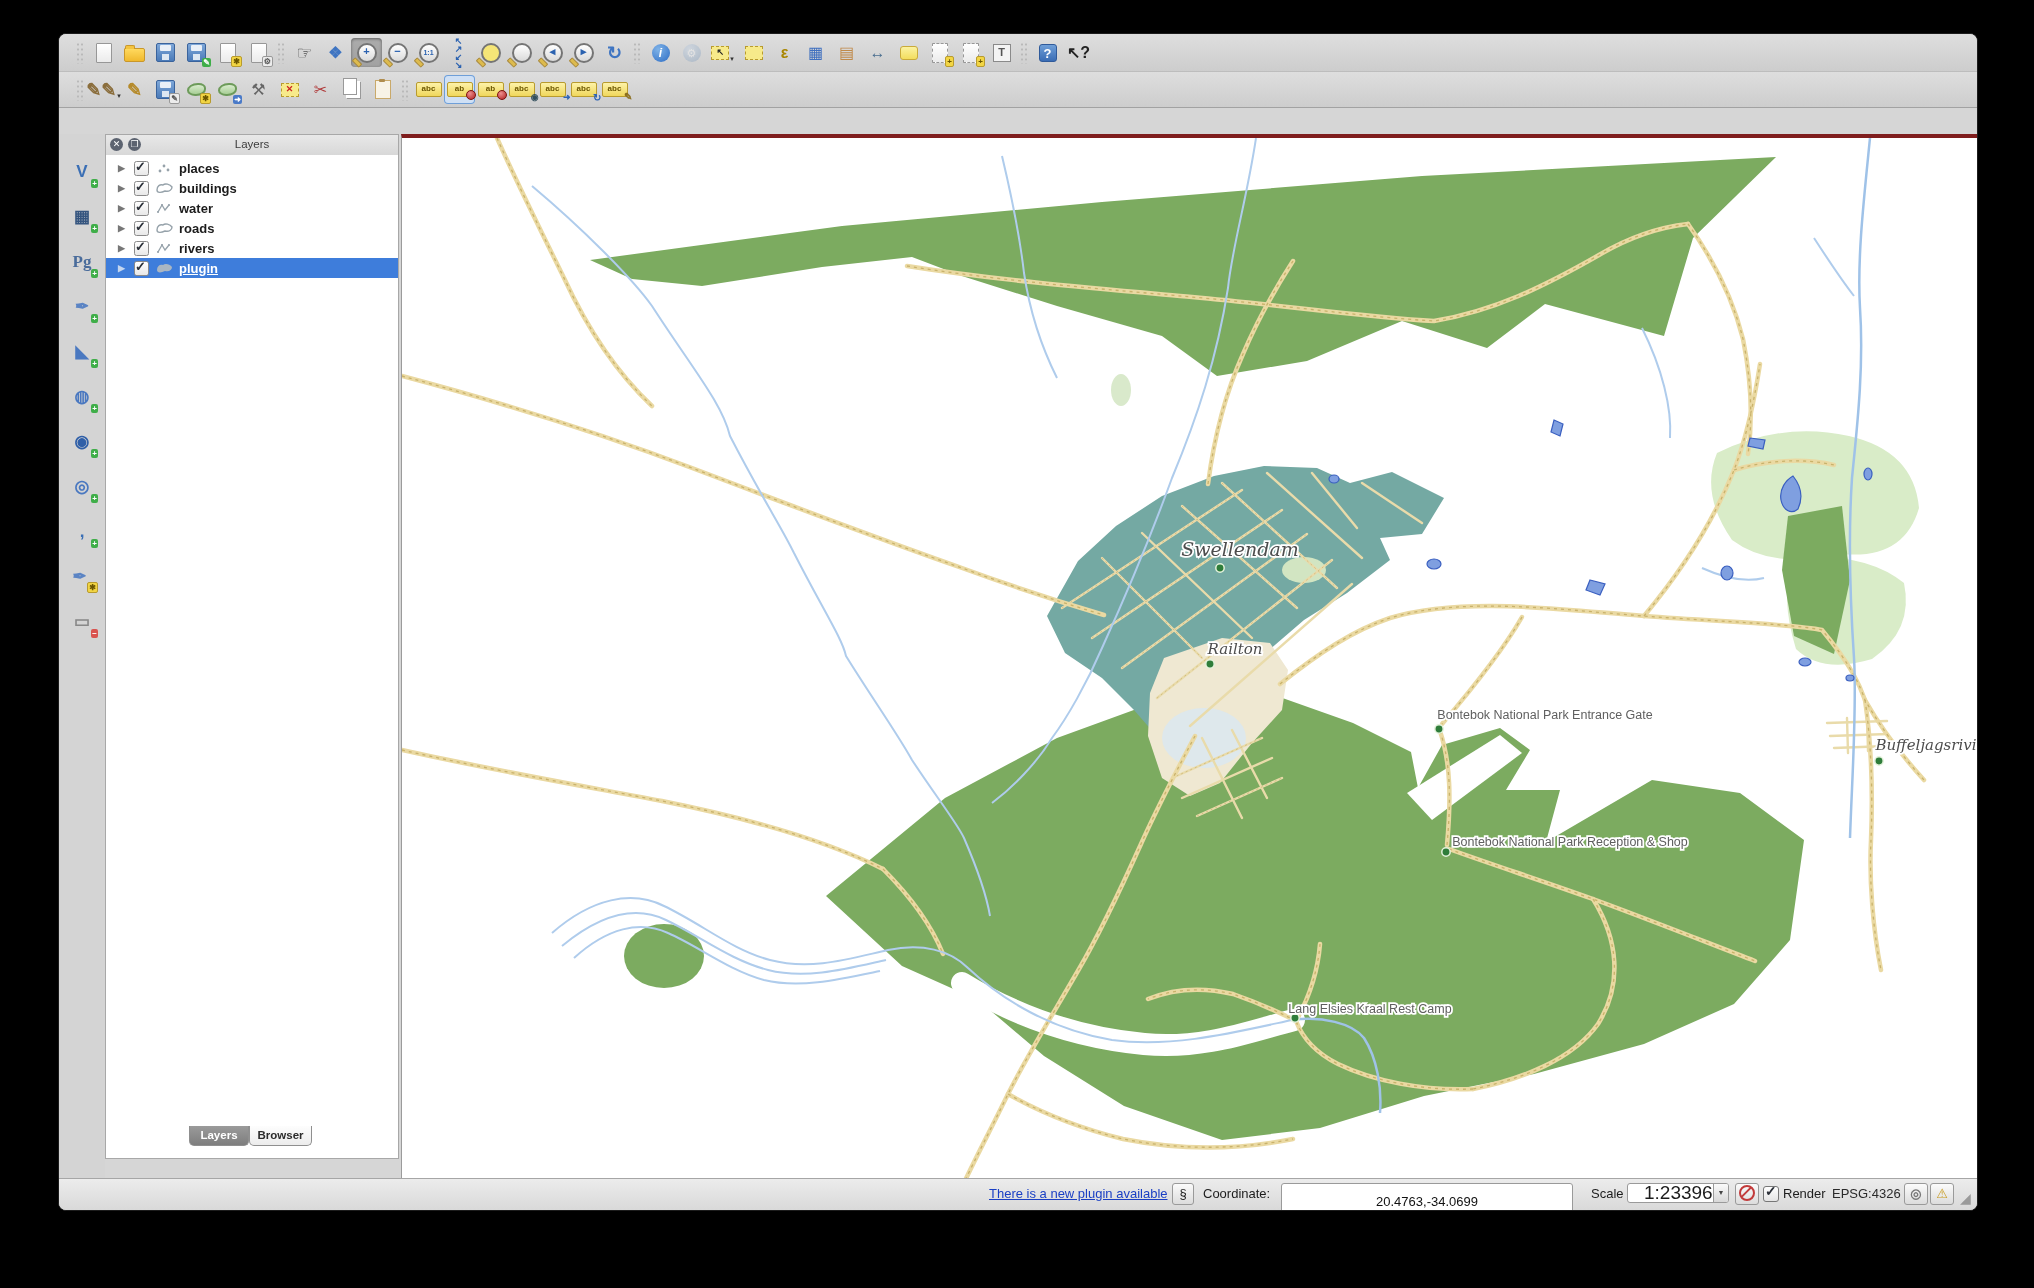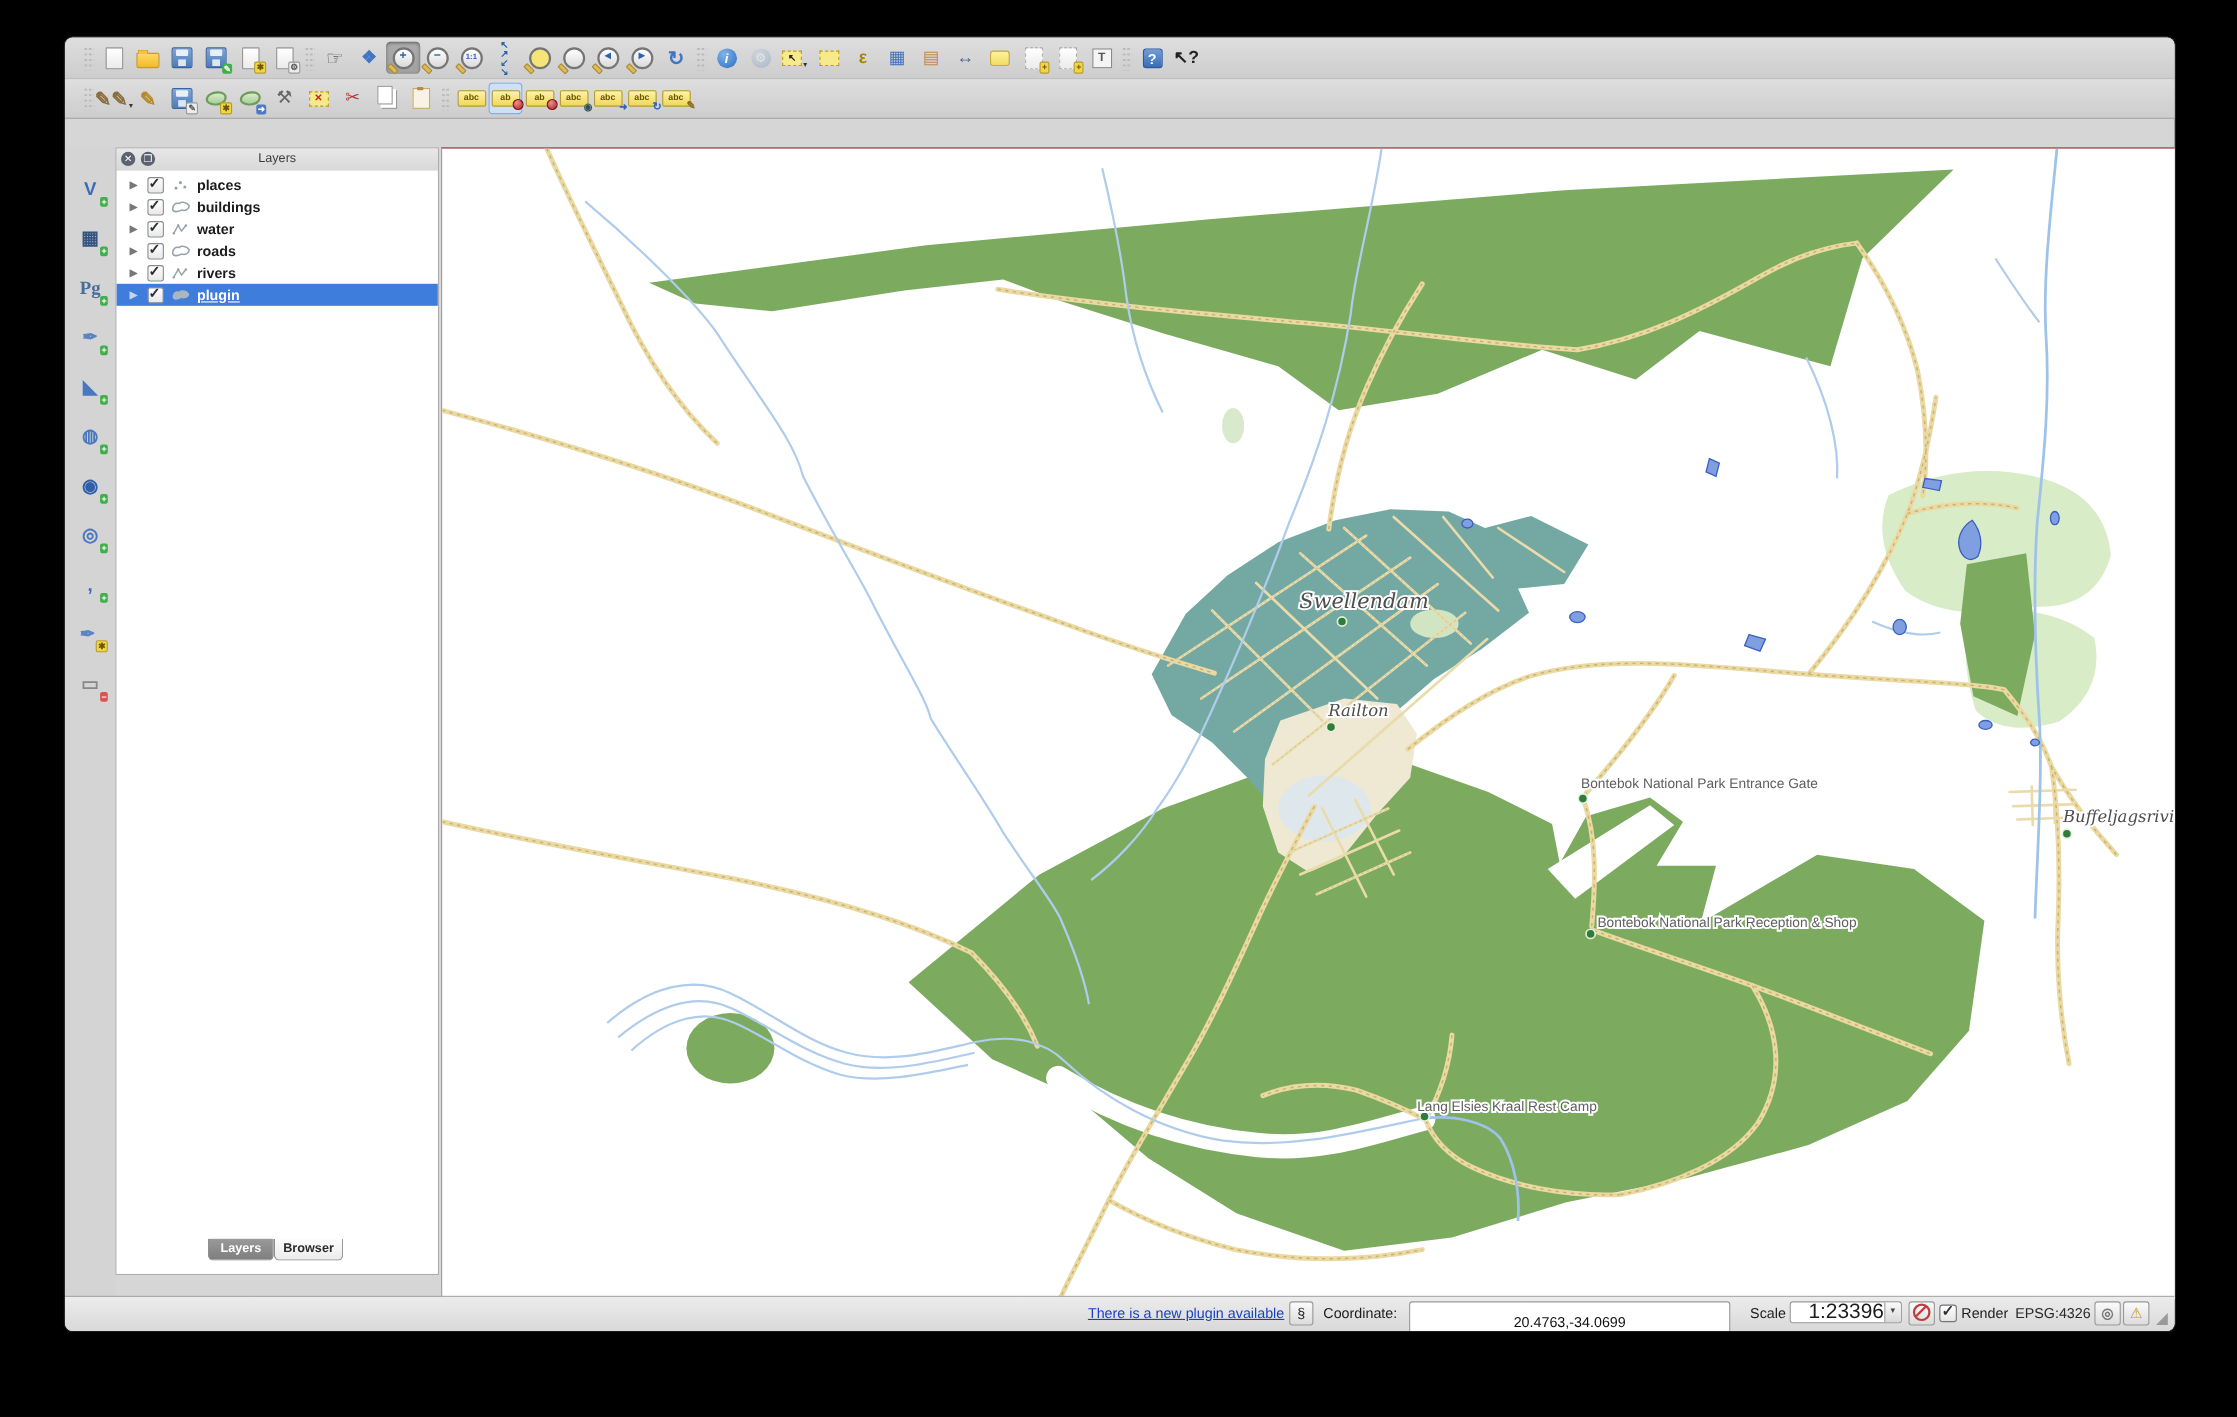--- a/index.html
+++ b/index.html
@@ -113,21 +113,21 @@
   
   .ptab{position:absolute;height:20px;font-size:11.5px;font-weight:bold;text-align:center;line-height:19px;
         border:1px solid #8f8f8f;box-sizing:border-box;}
   #tab-layers{left:130px;top:1092px;width:60px;background:linear-gradient(#9a9a9a,#7e7e7e);color:#fff;
         border-radius:0 0 5px 5px;border-top:none;}
   #tab-browser{left:190px;top:1092px;width:63px;background:linear-gradient(#fdfdfd,#ececec);color:#2c2c2c;
         border-radius:0 0 5px 5px;border-top:none;}
 
   
   #map-canvas{position:absolute;left:342px;top:100px;width:1577px;height:1047px;background:#fff;
-        border-left:1px solid #9b9b9b;border-top:1px solid #7f1d1d;box-sizing:border-box;overflow:hidden;}
+        border-left:1px solid #9b9b9b;border-top:4px solid #7f1d1d;box-sizing:border-box;overflow:hidden;}
   .mlabel{paint-order:stroke;stroke:#ffffff;stroke-width:3.5px;fill:#4d4d4d;}
   .mlabel.town-lg{font:italic 19px "DejaVu Serif",serif;}
   .mlabel.town{font:italic 15px "DejaVu Serif",serif;}
   .mlabel.poi{font:12.5px "Liberation Sans",sans-serif;fill:#5f5f5f;}
   .road-fill{fill:none;stroke:#ead9a2;stroke-width:4.5;stroke-linecap:round;}
   .road-dash{fill:none;stroke:#c9b26b;stroke-width:1.3;stroke-dasharray:3 4;}
   .street{fill:none;stroke:#e9dbaa;stroke-width:2.4;stroke-linecap:round;}
   .street-d{fill:none;stroke:#cdb87a;stroke-width:.8;stroke-dasharray:2 3;}
   .river{fill:none;stroke:#afccec;stroke-width:2;}
   .river.big{stroke:#9fc2e8;stroke-width:2.5;}

